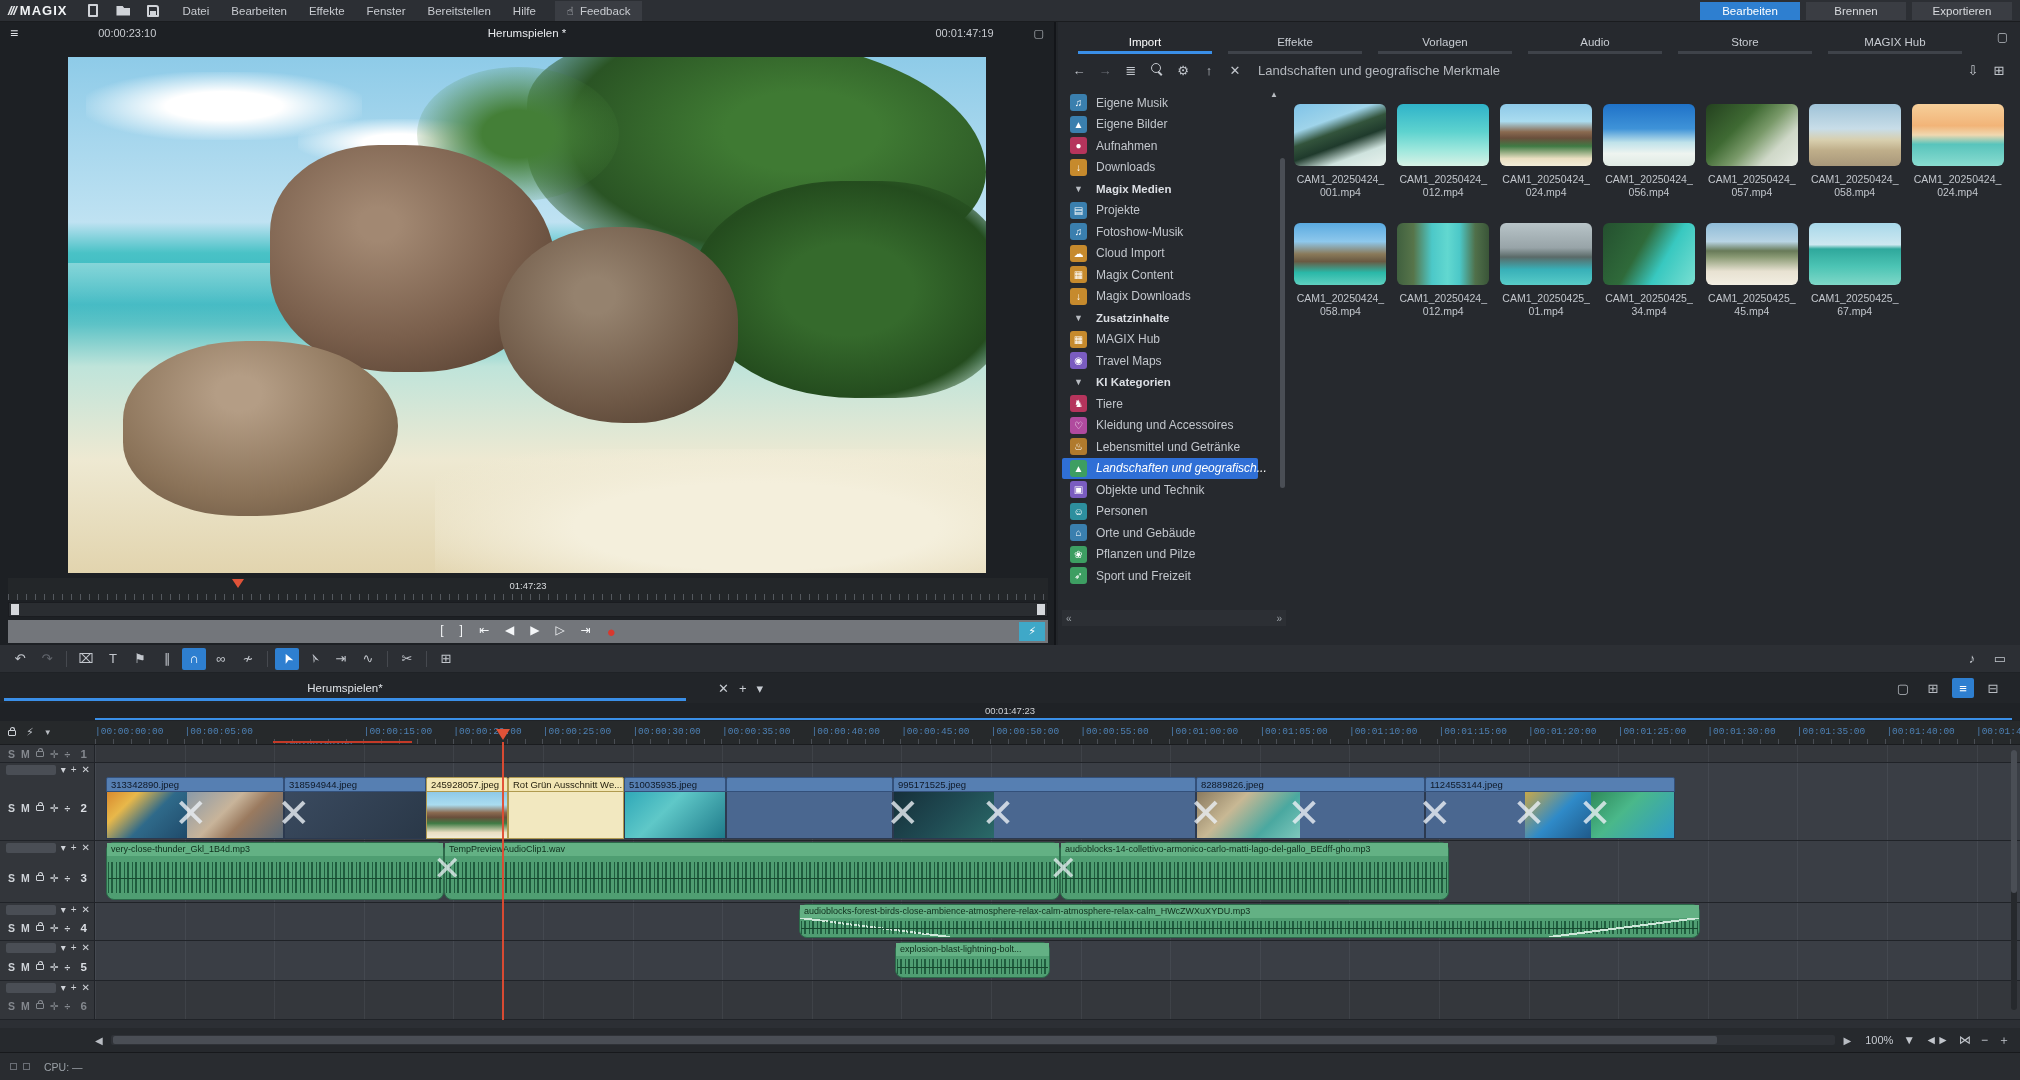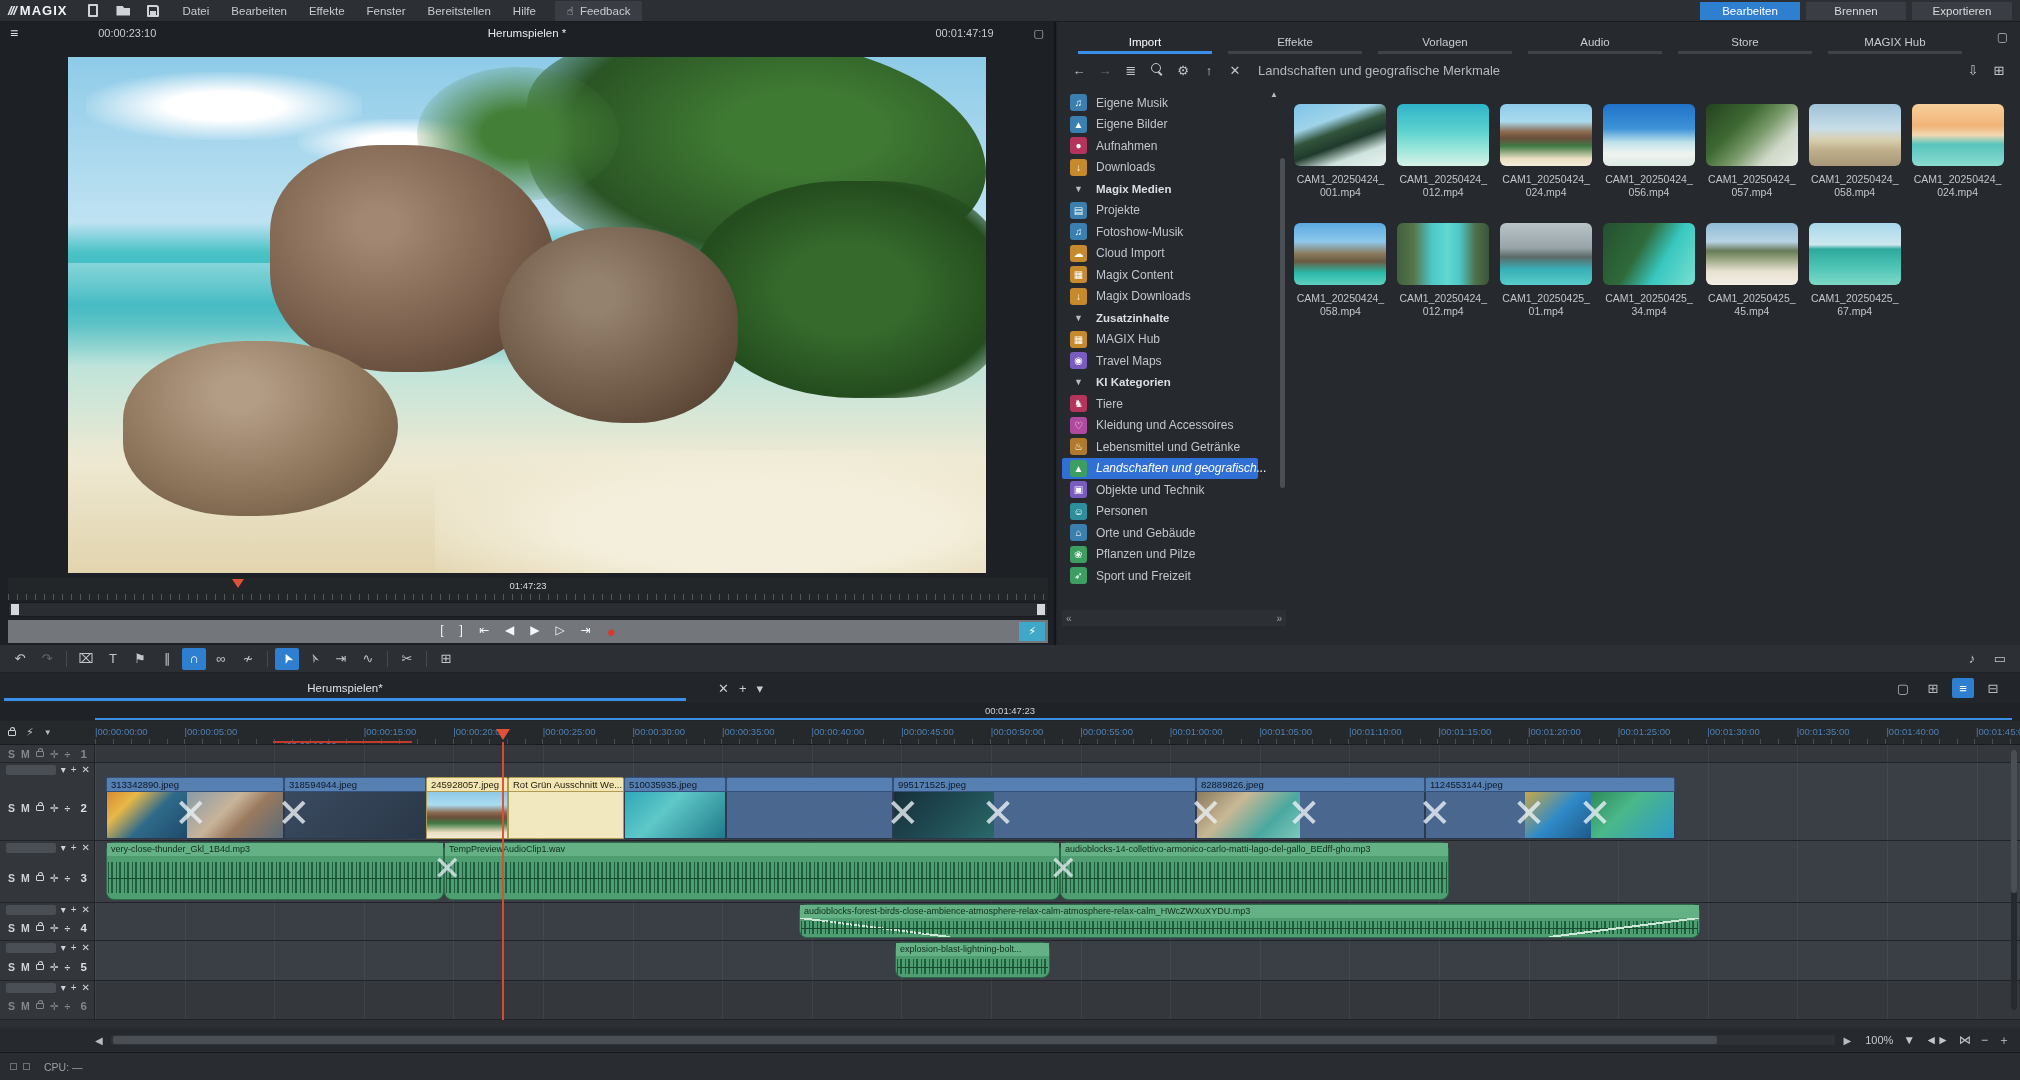--- a/index.html
+++ b/index.html
@@ -138,21 +138,21 @@
   #tl-view-icons { margin-left:auto; margin-right:16px; display:flex; gap:8px; }
   .vic { width:22px; height:20px; display:flex; align-items:center; justify-content:center; color:#b8bcc2; font-size:13px; cursor:pointer; border-radius:2px; }
   .vic.act { background:#2e7fd0; color:#fff; }
   #tl-overview { position:absolute; left:0; top:58px; width:100%; height:18px; background:#1f2226; }
   #tl-overview-label { position:absolute; left:0; right:0; top:2px; text-align:center; font-size:9.5px; color:#cfd2d6; }
   #tl-overview-bar { position:absolute; left:95px; right:8px; bottom:1px; height:2px; background:#3a8fe8; }
   #tl-ruler { position:absolute; left:0; top:76px; width:100%; height:24px; background:#26292b; border-bottom:1px solid #1a1c1f; }
   #ruler-head { position:absolute; left:0; top:0; width:95px; height:100%; display:flex; align-items:center; gap:10px; padding-left:8px; color:#b8bcc2; font-size:11px; }
   #ruler-ticks { position:absolute; left:95px; top:0; right:0; height:100%; overflow:hidden;
     background:repeating-linear-gradient(90deg,#4a4e54 0 1px,transparent 1px 17.9px); background-size:100% 5px; background-position:0 100%; background-repeat:no-repeat; }
-  .rtick { position:absolute; top:5px; font-size:9.5px; color:#4d80b4; white-space:nowrap; }
+  .rtick { position:absolute; top:5px; font-size:9.5px; color:#4d80b4; white-space:nowrap;font-family:Liberation Mono, monospace; }
   #range-red { position:absolute; left:273px; bottom:1px; width:139px; height:2px; background:#c43a28; }
   #ph-tri { position:absolute; left:496px; top:8px; width:0; height:0; border:7px solid transparent; border-top:11px solid #e05238; z-index:6; }
   #ph-line { position:absolute; left:502px; top:97px; height:278px; width:1.5px; background:rgba(225,75,50,.95); z-index:6; }
   #tracks { position:absolute; left:0; top:100px; width:100%; height:275px; }
   .trow { position:relative; width:100%; border-bottom:1px solid #202328; display:flex; }
   .thead { width:95px; flex:0 0 95px; background:#33363b; border-right:1px solid #202328; display:flex; flex-direction:column; }
   .tins { display:flex; align-items:center; gap:5px; padding:2px 4px 0 6px; }
   .tname-box { width:50px; height:10px; background:#4a4e55; border-radius:2px; }
   .tic { font-size:10px; color:#d0d3d8; cursor:pointer; line-height:10px; }
   .tmain { display:flex; align-items:center; gap:6px; padding-left:8px; flex:1; }

